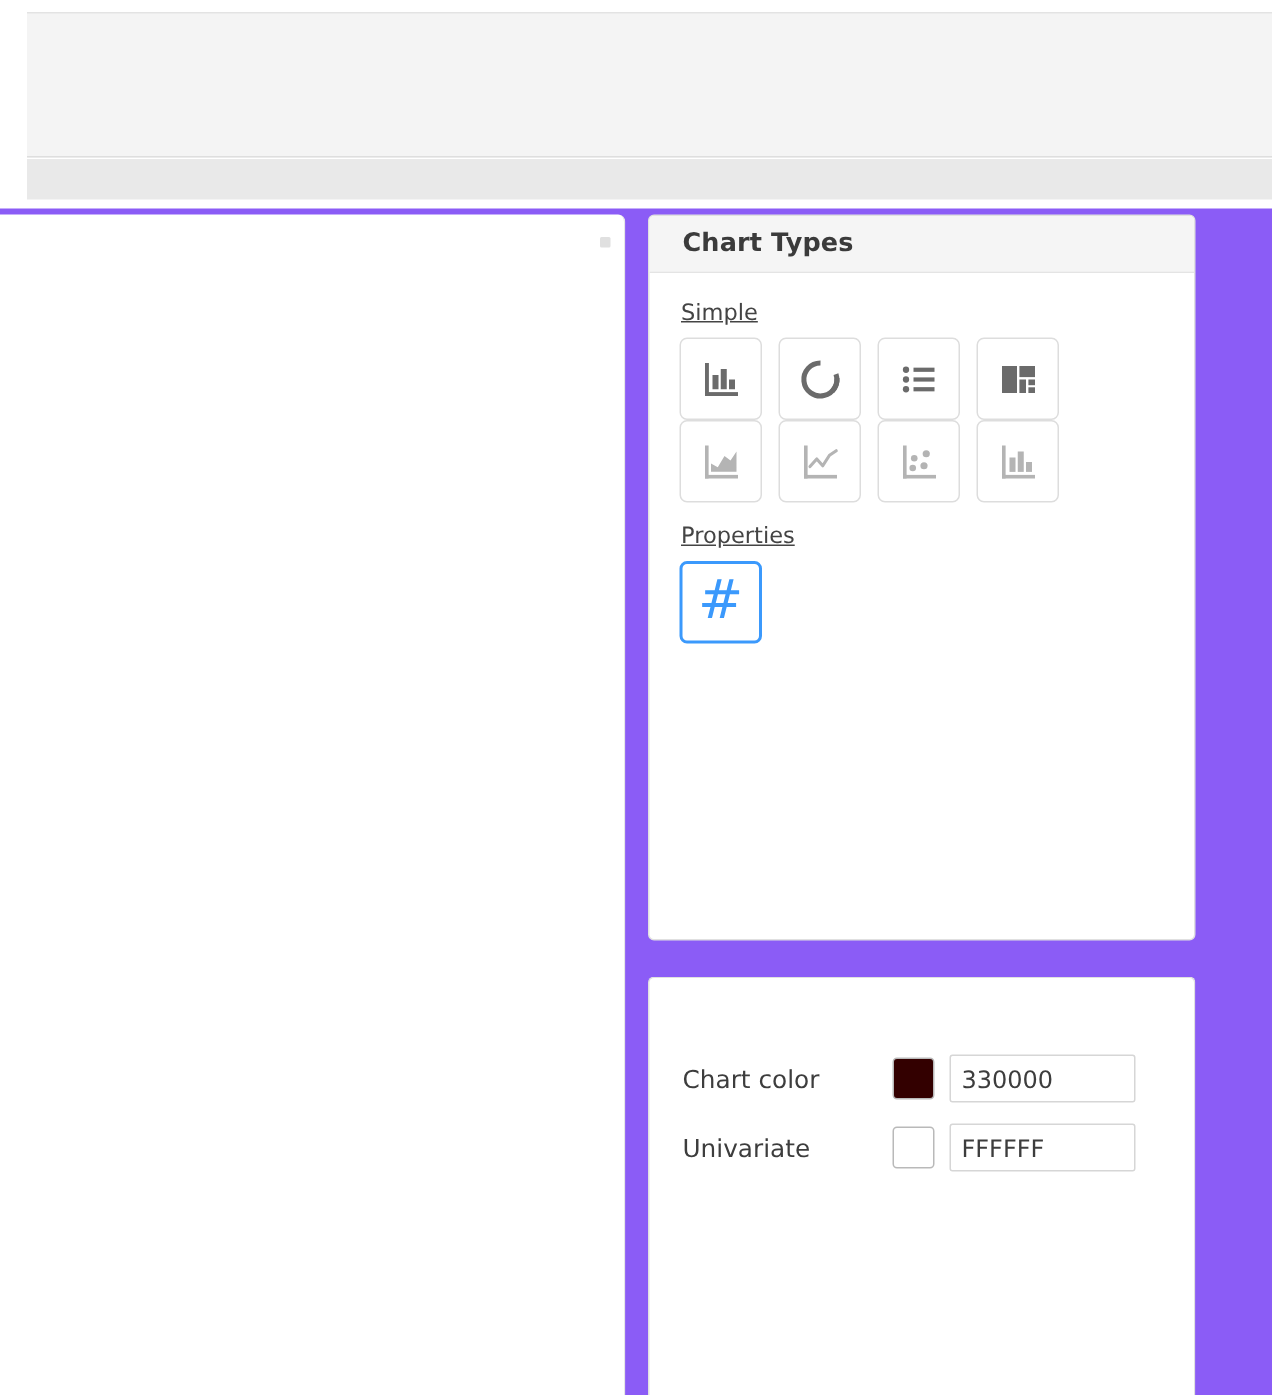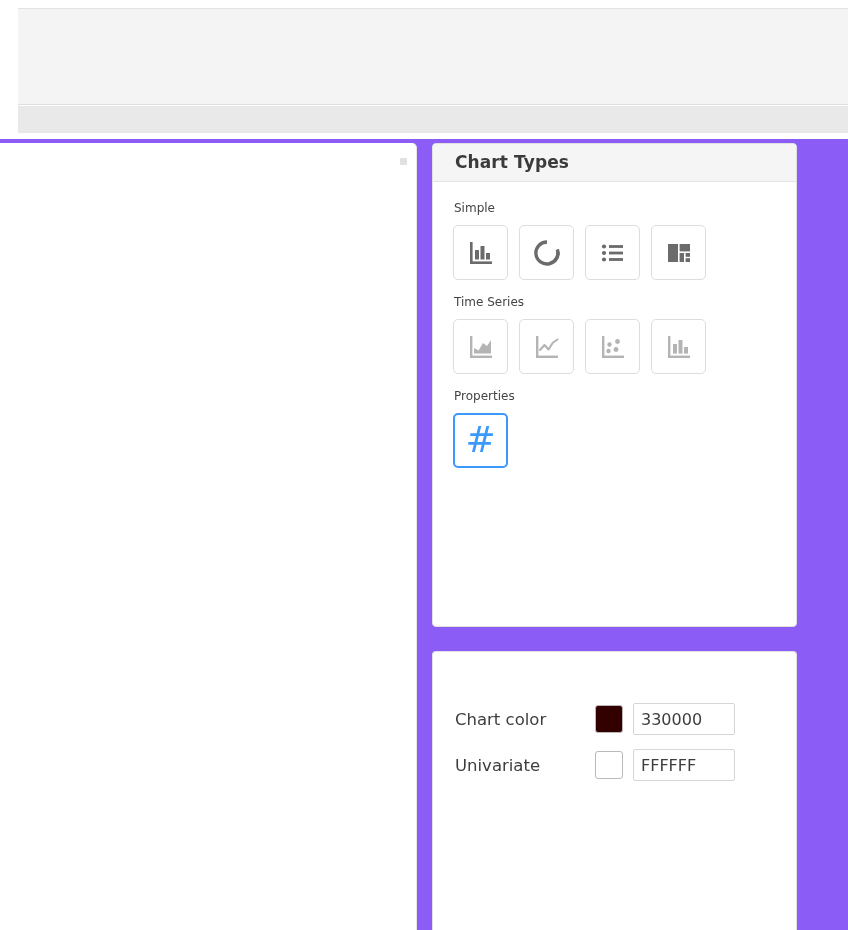--- a/index.html
+++ b/index.html
@@ -119,24 +119,25 @@
     font-weight: bold;
     color: #3b3b3b;
     letter-spacing: 0.1px;
   }
 
   .panel-body {
     padding: 16px 20px 0 20px;
   }
 
   .group-label {
-    font-size: 12px;
+    font-size: 15px;
     color: #444444;
     margin: 0 0 7px 1px;
     line-height: 20px;
+    text-decoration: underline;
   }
   .group-label.second { margin-top: 12px; }
   .group-label.third  { margin-top: 12px; }
 
   .icon-row {
     display: flex;
     gap: 11px;
   }
 
   .icon-btn {
@@ -183,21 +184,21 @@
     width: 28px;
     height: 28px;
     border: 1px solid #b9b9b9;
     border-radius: 3px;
     box-sizing: border-box;
     cursor: pointer;
     flex: 0 0 auto;
   }
   .hex-input {
     margin-left: 10px;
-    width: 102px;
+    width: 124px;
     height: 32px;
     border: 1px solid #d6d6d6;
     border-radius: 2px;
     background: #ffffff;
     font-family: "DejaVu Sans", "Liberation Sans", sans-serif;
     font-size: 16px;
     color: #3d3d3d;
     padding: 0 7px;
     box-sizing: border-box;
     outline: none;
@@ -266,21 +267,20 @@
                   <rect x="4" y="6" width="10" height="18" fill="#6b6b6b"></rect>
                   <rect x="15.6" y="6" width="10.4" height="7.4" fill="#6b6b6b"></rect>
                   <rect x="15.6" y="15" width="4.4" height="9" fill="#6b6b6b"></rect>
                   <rect x="21.6" y="15" width="4.4" height="3.8" fill="#6b6b6b"></rect>
                   <rect x="21.6" y="20.2" width="4.4" height="3.8" fill="#6b6b6b"></rect>
                 </svg>
               </span>
             </div>
           </div>
 
-          <div class="group-label second">Time Series</div>
           <div class="icon-row">
 
             <div class="icon-btn">
               <span>
                 <svg width="30" height="30" viewBox="0 0 30 30">
                   <rect x="4" y="4" width="2.4" height="22" fill="#b4b4b4"></rect>
                   <rect x="4" y="23.6" width="22" height="2.4" fill="#b4b4b4"></rect>
                   <path d="M8 21.5 L8 16 L12.5 18.5 L17 11 L21 14 L25 8 L25 21.5 Z" fill="#b4b4b4"></path>
                 </svg>
               </span>

